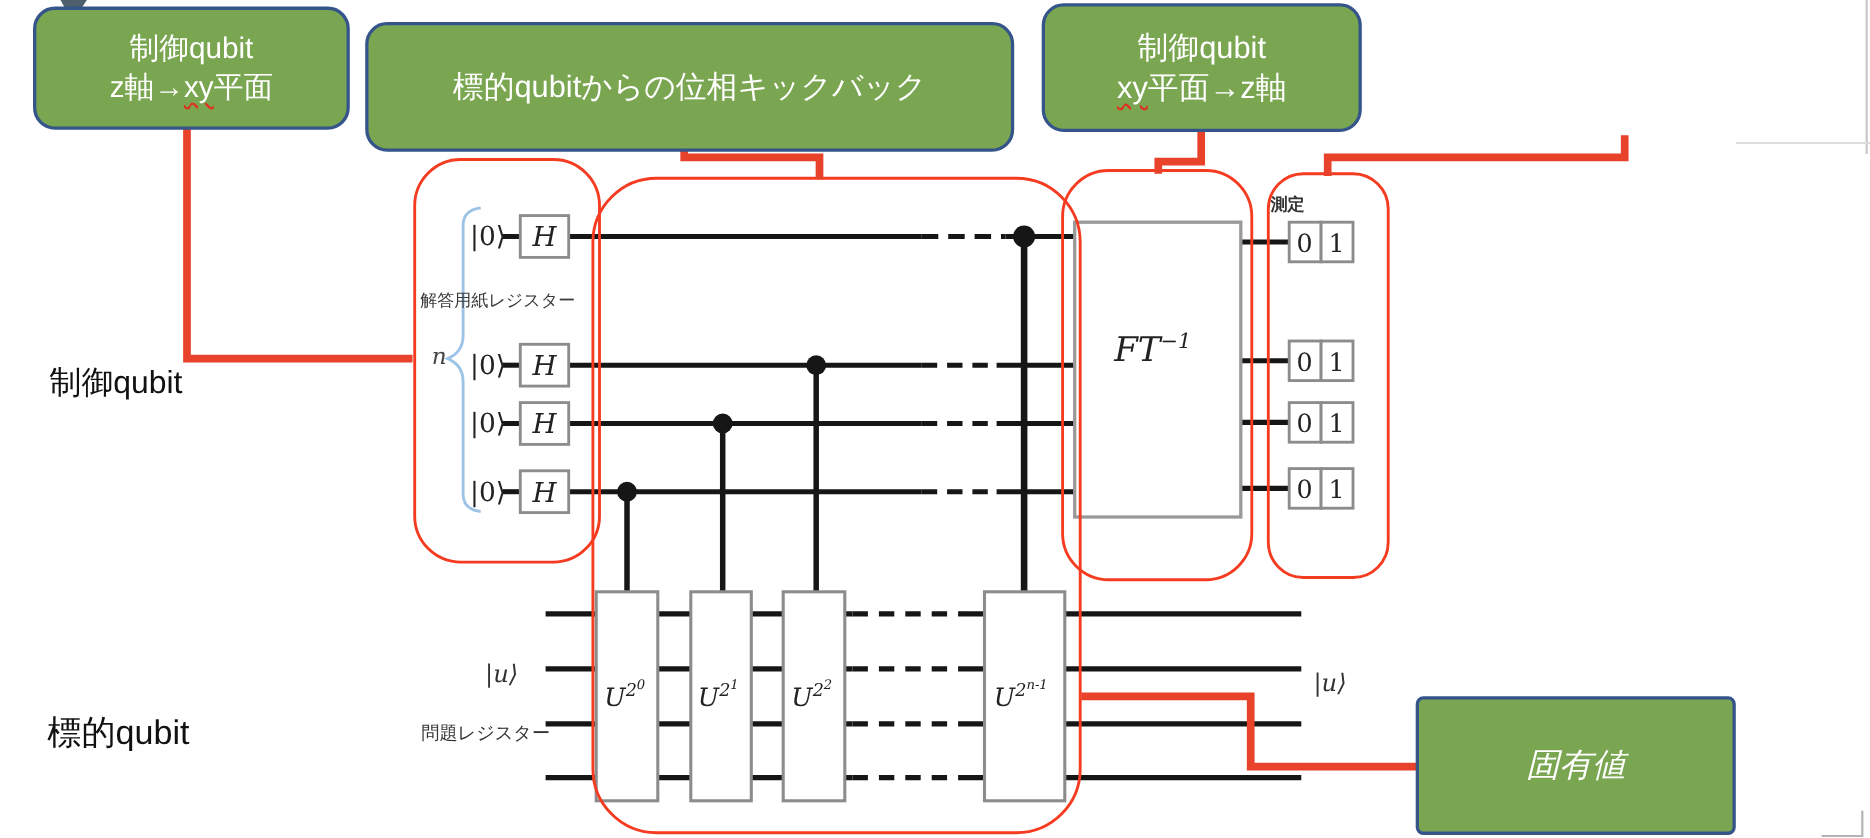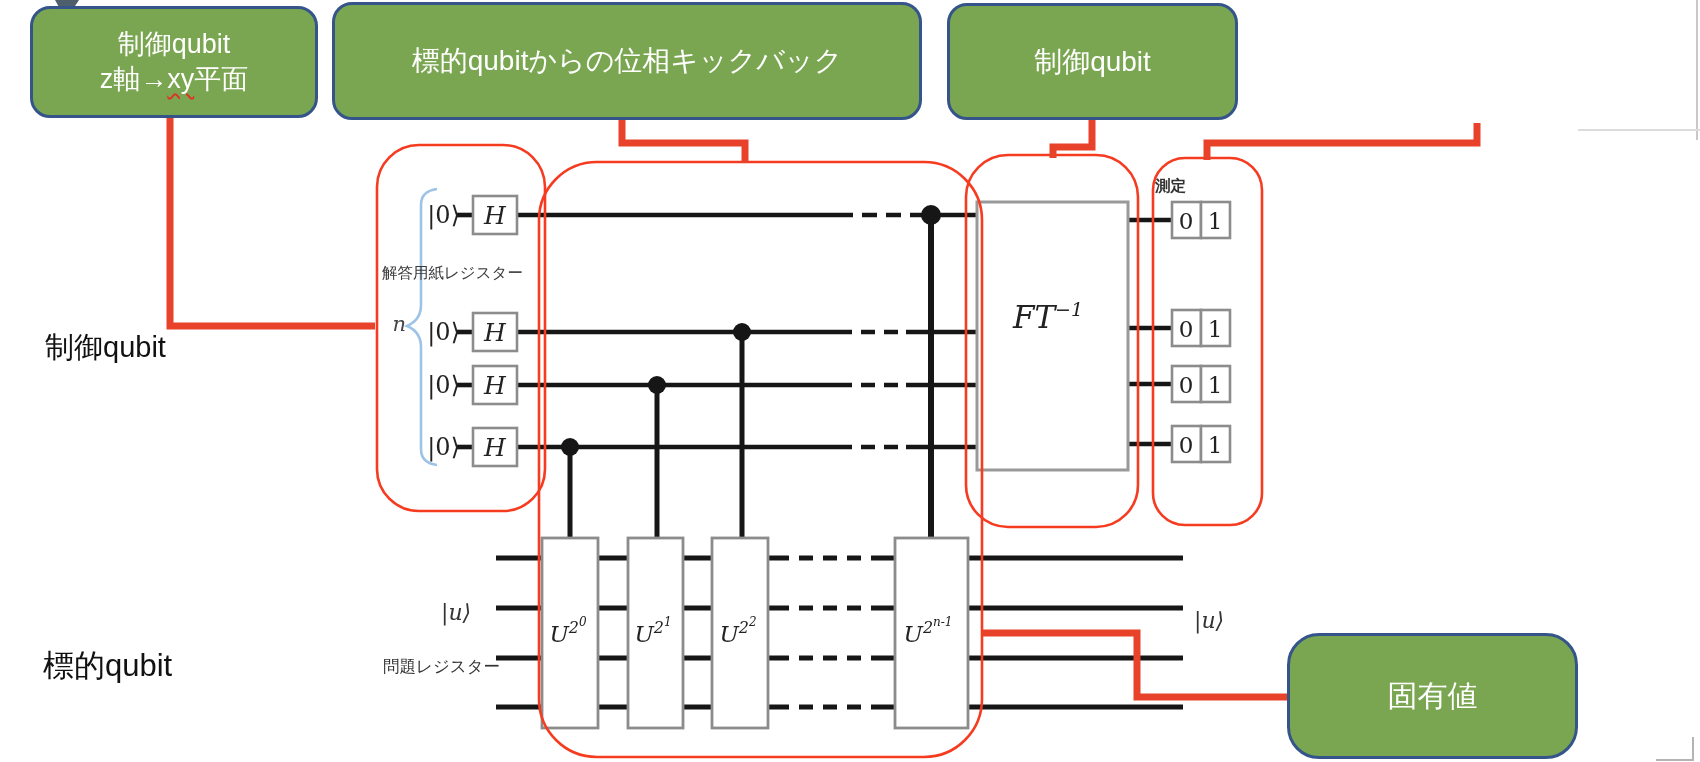--- a/index.html
+++ b/index.html
@@ -189,26 +189,27 @@
   </svg>
 
   <div class="biglabel" style="left:45px;top:328px;font-size:29px;">制御qubit</div>
   <div class="biglabel" style="left:43px;top:645px;font-size:31px;">標的qubit</div>
 
   <div class="callout" style="left:30px;top:6px;width:288px;height:112px;font-size:27px;">
     <div class="ln">制御qubit</div>
     <div class="ln"><span>z軸→</span><span class="wavy">xy</span><span>平面</span></div>
   </div>
 
-  <div class="callout" style="left:332px;top:2px;width:590px;height:118px;font-size:28px;gap:10px;">
+  <div class="callout" style="left:332px;top:20px;width:590px;height:118px;font-size:28px;gap:10px;">
     <div class="ln">標的qubitからの位相キックバック</div>
   </div>
 
   <div class="callout" style="left:947px;top:3px;width:291px;height:117px;font-size:28px;">
     <div class="ln">制御qubit</div>
-  </div>
-
-
-  <div class="callout" style="left:1287px;top:633px;width:291px;height:126px;font-size:30px;border-radius:32px;">
+    <div class="ln"><span class="wavy">xy</span><span>平面→z軸</span></div>
+  </div>
+
+
+  <div class="callout" style="left:1287px;top:633px;width:291px;height:126px;font-size:30px;border-radius:7px;font-style:italic;">
     <div class="ln">固有値</div>
   </div>
 
 </div>
 
 </body></html>

